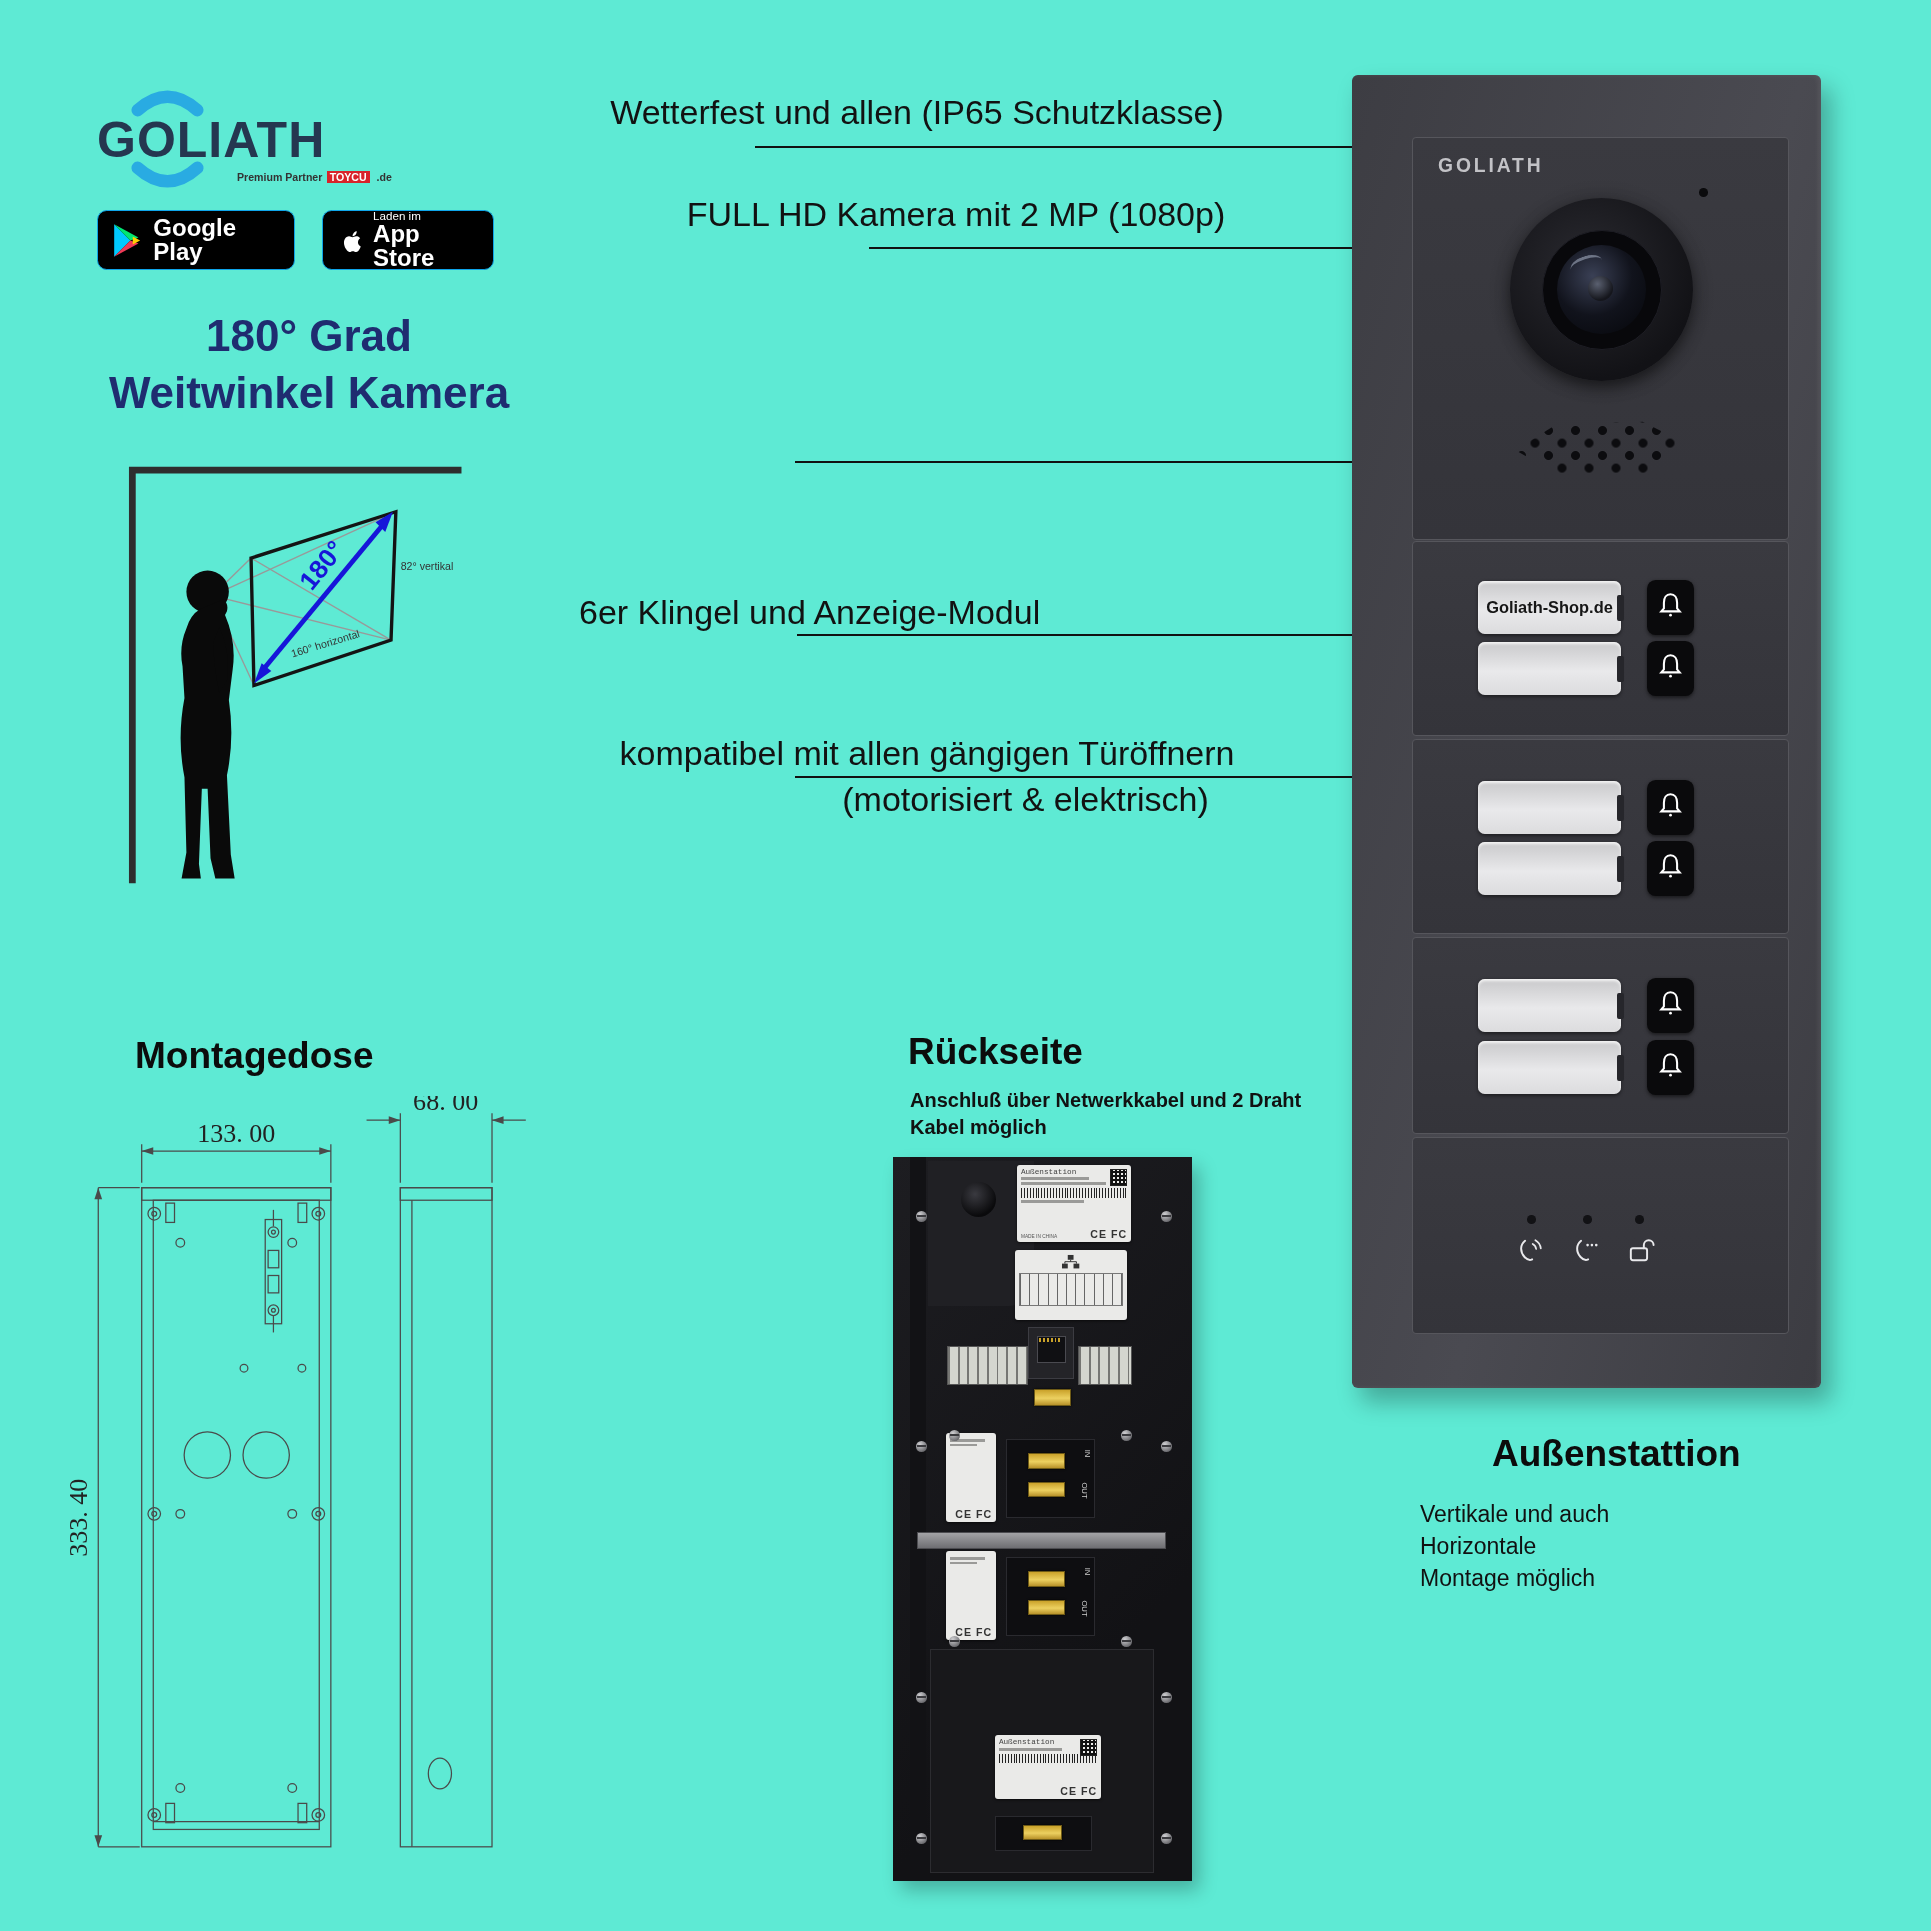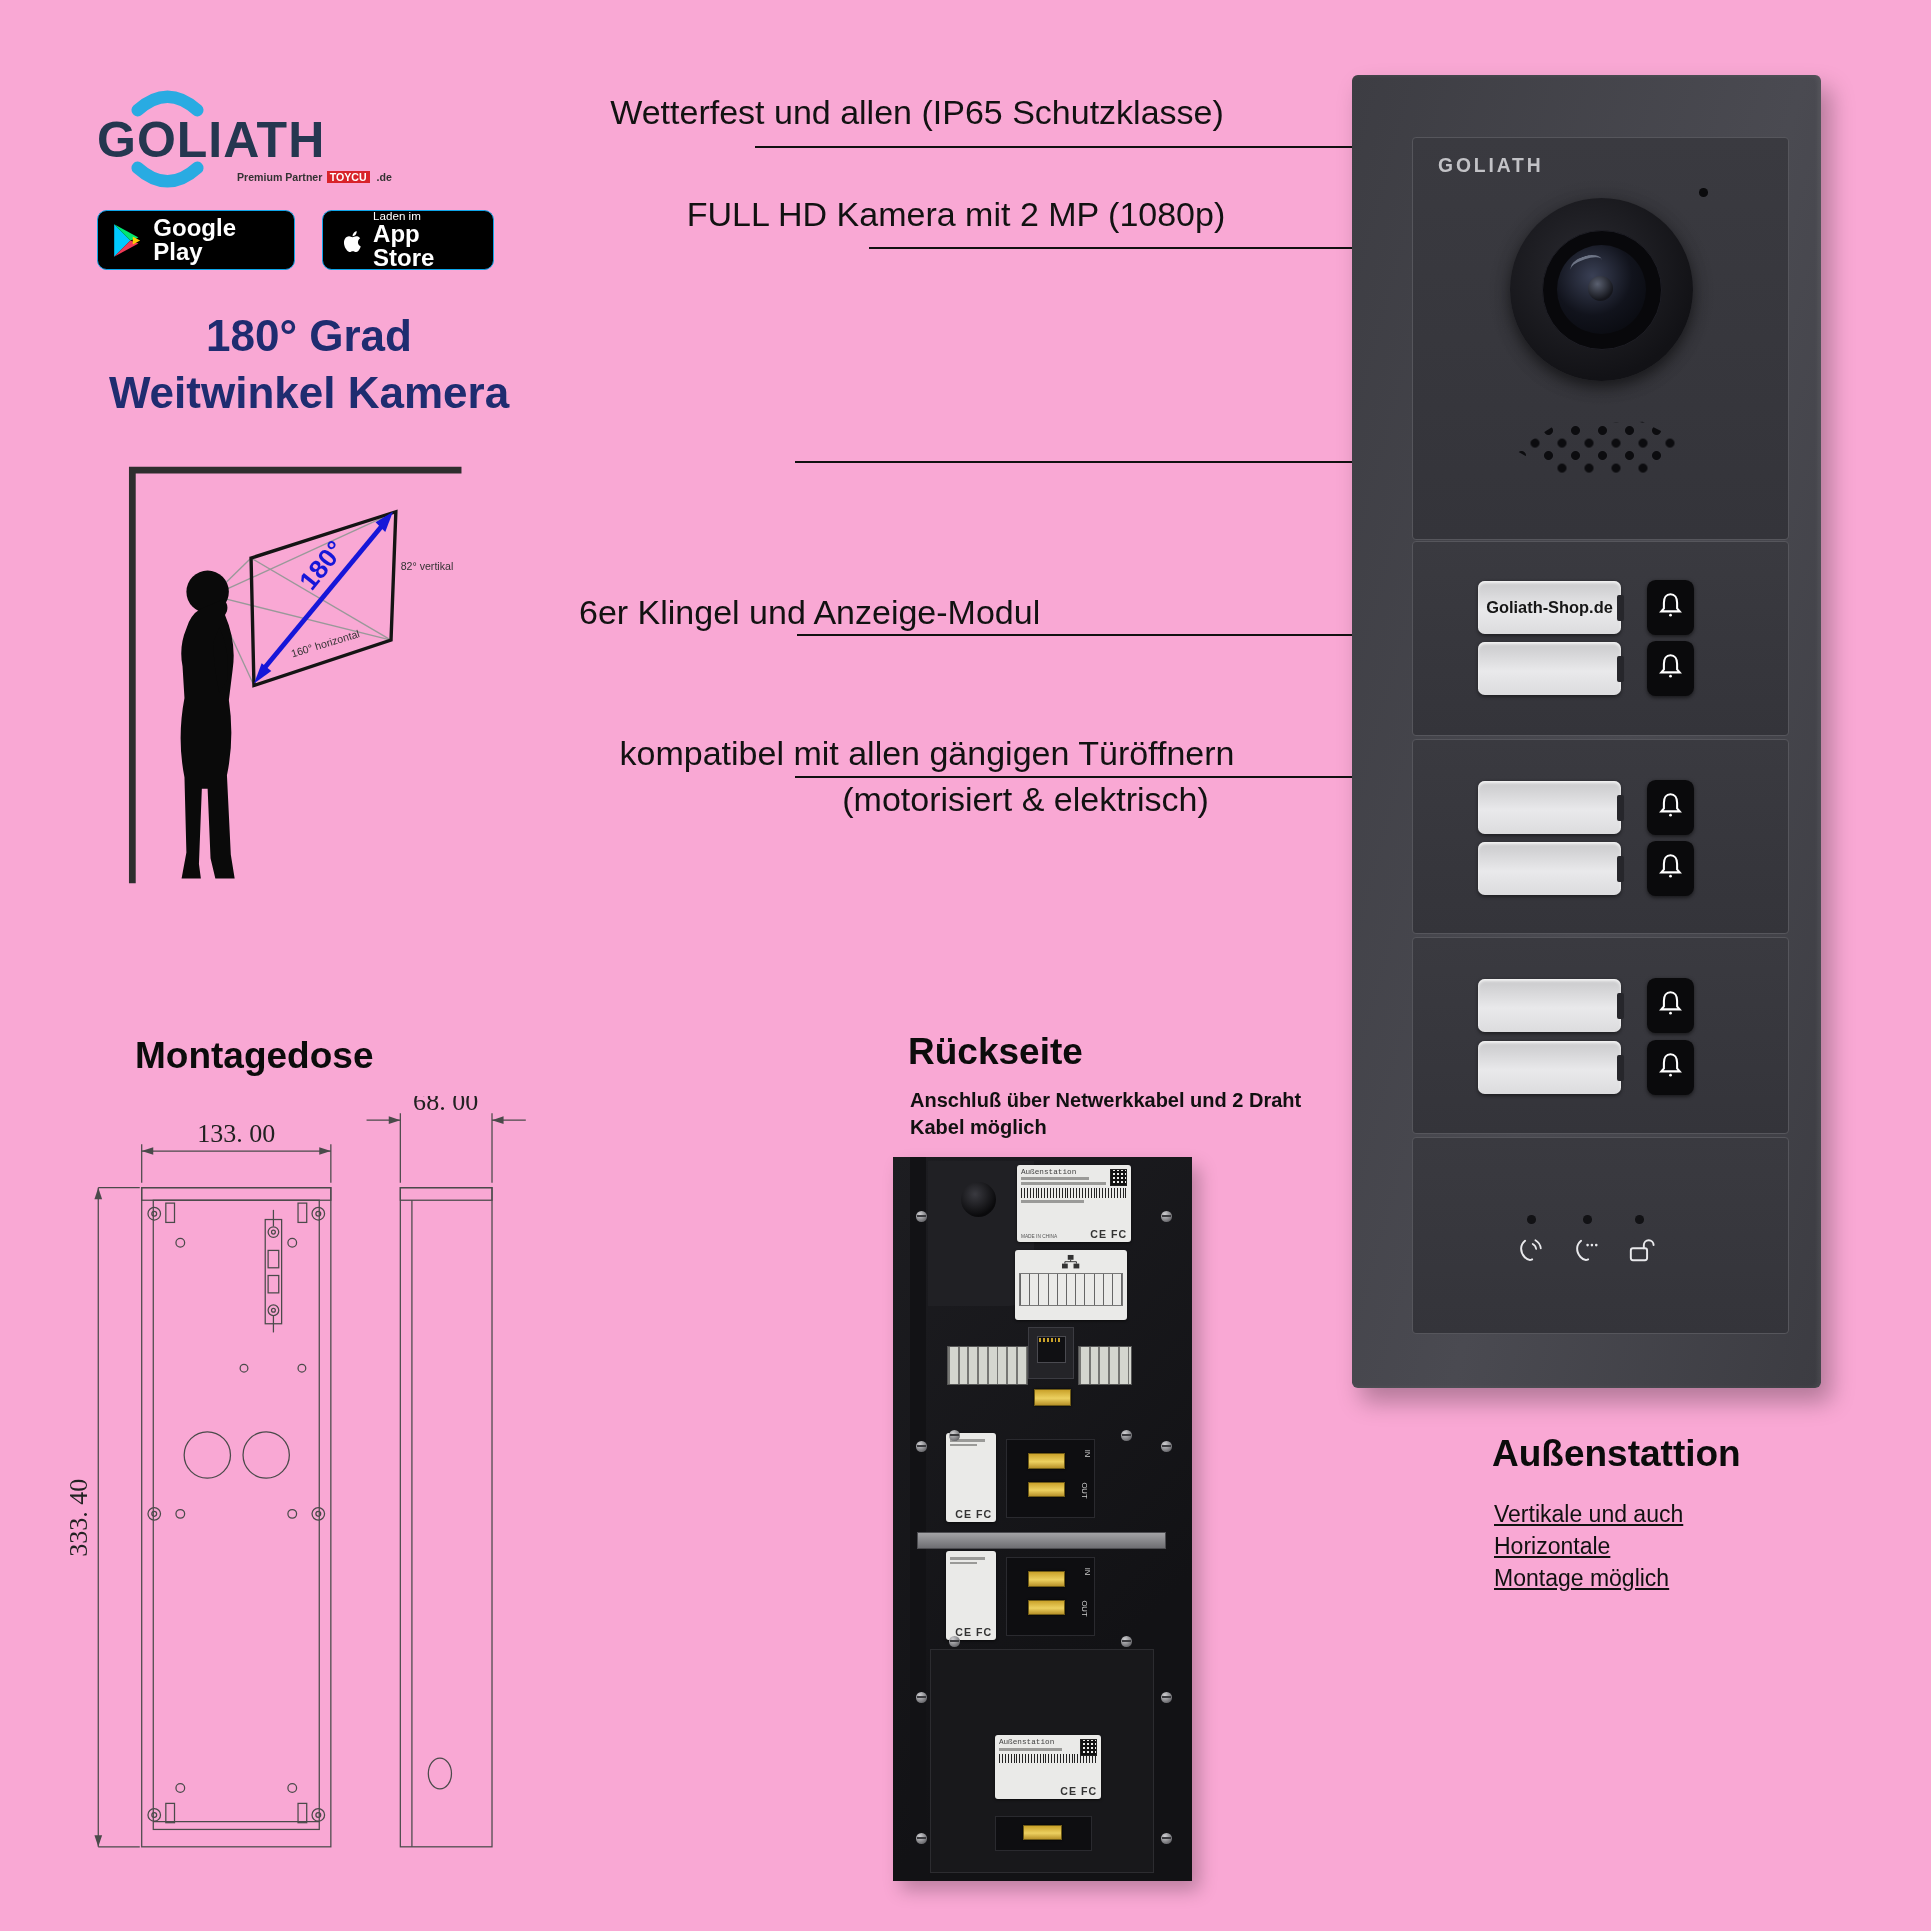--- a/index.html
+++ b/index.html
@@ -1,17 +1,17 @@
 <!DOCTYPE html>
 <html><head>
 <meta charset="utf-8">
 <style>
   html,body{margin:0;padding:0;width:1931px;height:1931px;background:#fff;
     font-family:"Liberation Sans",sans-serif;}
-  .canvas{position:relative;width:1931px;height:1931px;background:#f9a8d4;overflow:hidden;}
+  .canvas{position:relative;width:1931px;height:1931px;background:#5eead4;overflow:hidden;}
   .abs{position:absolute;}
   
   .logo-text{font-weight:bold;font-size:50px;letter-spacing:1px;color:#253750;}
   .logo-sub{font-size:10.6px;color:#333;font-weight:bold;margin-left:7px;}
   .logo-badge{background:#d8232a;color:#fff;padding:0 2.9px;font-size:10.6px;font-weight:bold;}
   
   .badge{background:#000;border:1px solid #0ea5e9;border-radius:9.7px;color:#fff;
     display:flex;align-items:center;padding:0 13.5px;box-sizing:border-box;height:60px;}
   .badge .txt-big{font-size:24px;font-weight:bold;line-height:1;}
   .badge .txt-small{font-size:11.6px;line-height:1.1;}
@@ -255,21 +255,21 @@
           <circle cx="27" cy="13" r="1.2" fill="#e9e9ec"></circle>
       </svg>
       <svg class="abs" style="left:207px;top:93px;" width="39" height="39" viewBox="0 0 36 36">
         <rect x="10" y="16" width="15" height="11" rx="2" fill="none" stroke="#e9e9ec" stroke-width="1.8"></rect>
         <path d="M22 16 v-3 a4.5 4.5 0 0 1 9 0" fill="none" stroke="#e9e9ec" stroke-width="1.8" stroke-linecap="round"></path>
       </svg>
     </div>
   </div>
 
   <div class="abs h-bold" style="left:1492px;top:1433px;">Außenstattion</div>
-  <div class="abs aus-body" style="left:1494px;top:1498px;width:309px;text-decoration:underline;">
+  <div class="abs aus-body" style="left:1420px;top:1498px;width:309px;">
     <div>Vertikale und auch</div>
     <div>Horizontale</div>
     <div>Montage möglich</div>
   </div>
 
   <div class="abs h-bold" style="left:135px;top:1035px;">Montagedose</div>
   <svg class="abs" style="left:48px;top:1096px;" width="502" height="801" viewBox="0 0 520 830">
     <g fill="none" stroke="#4a4a4a" stroke-width="1.3">
 
       <rect x="97" y="95" width="196" height="683"></rect>

